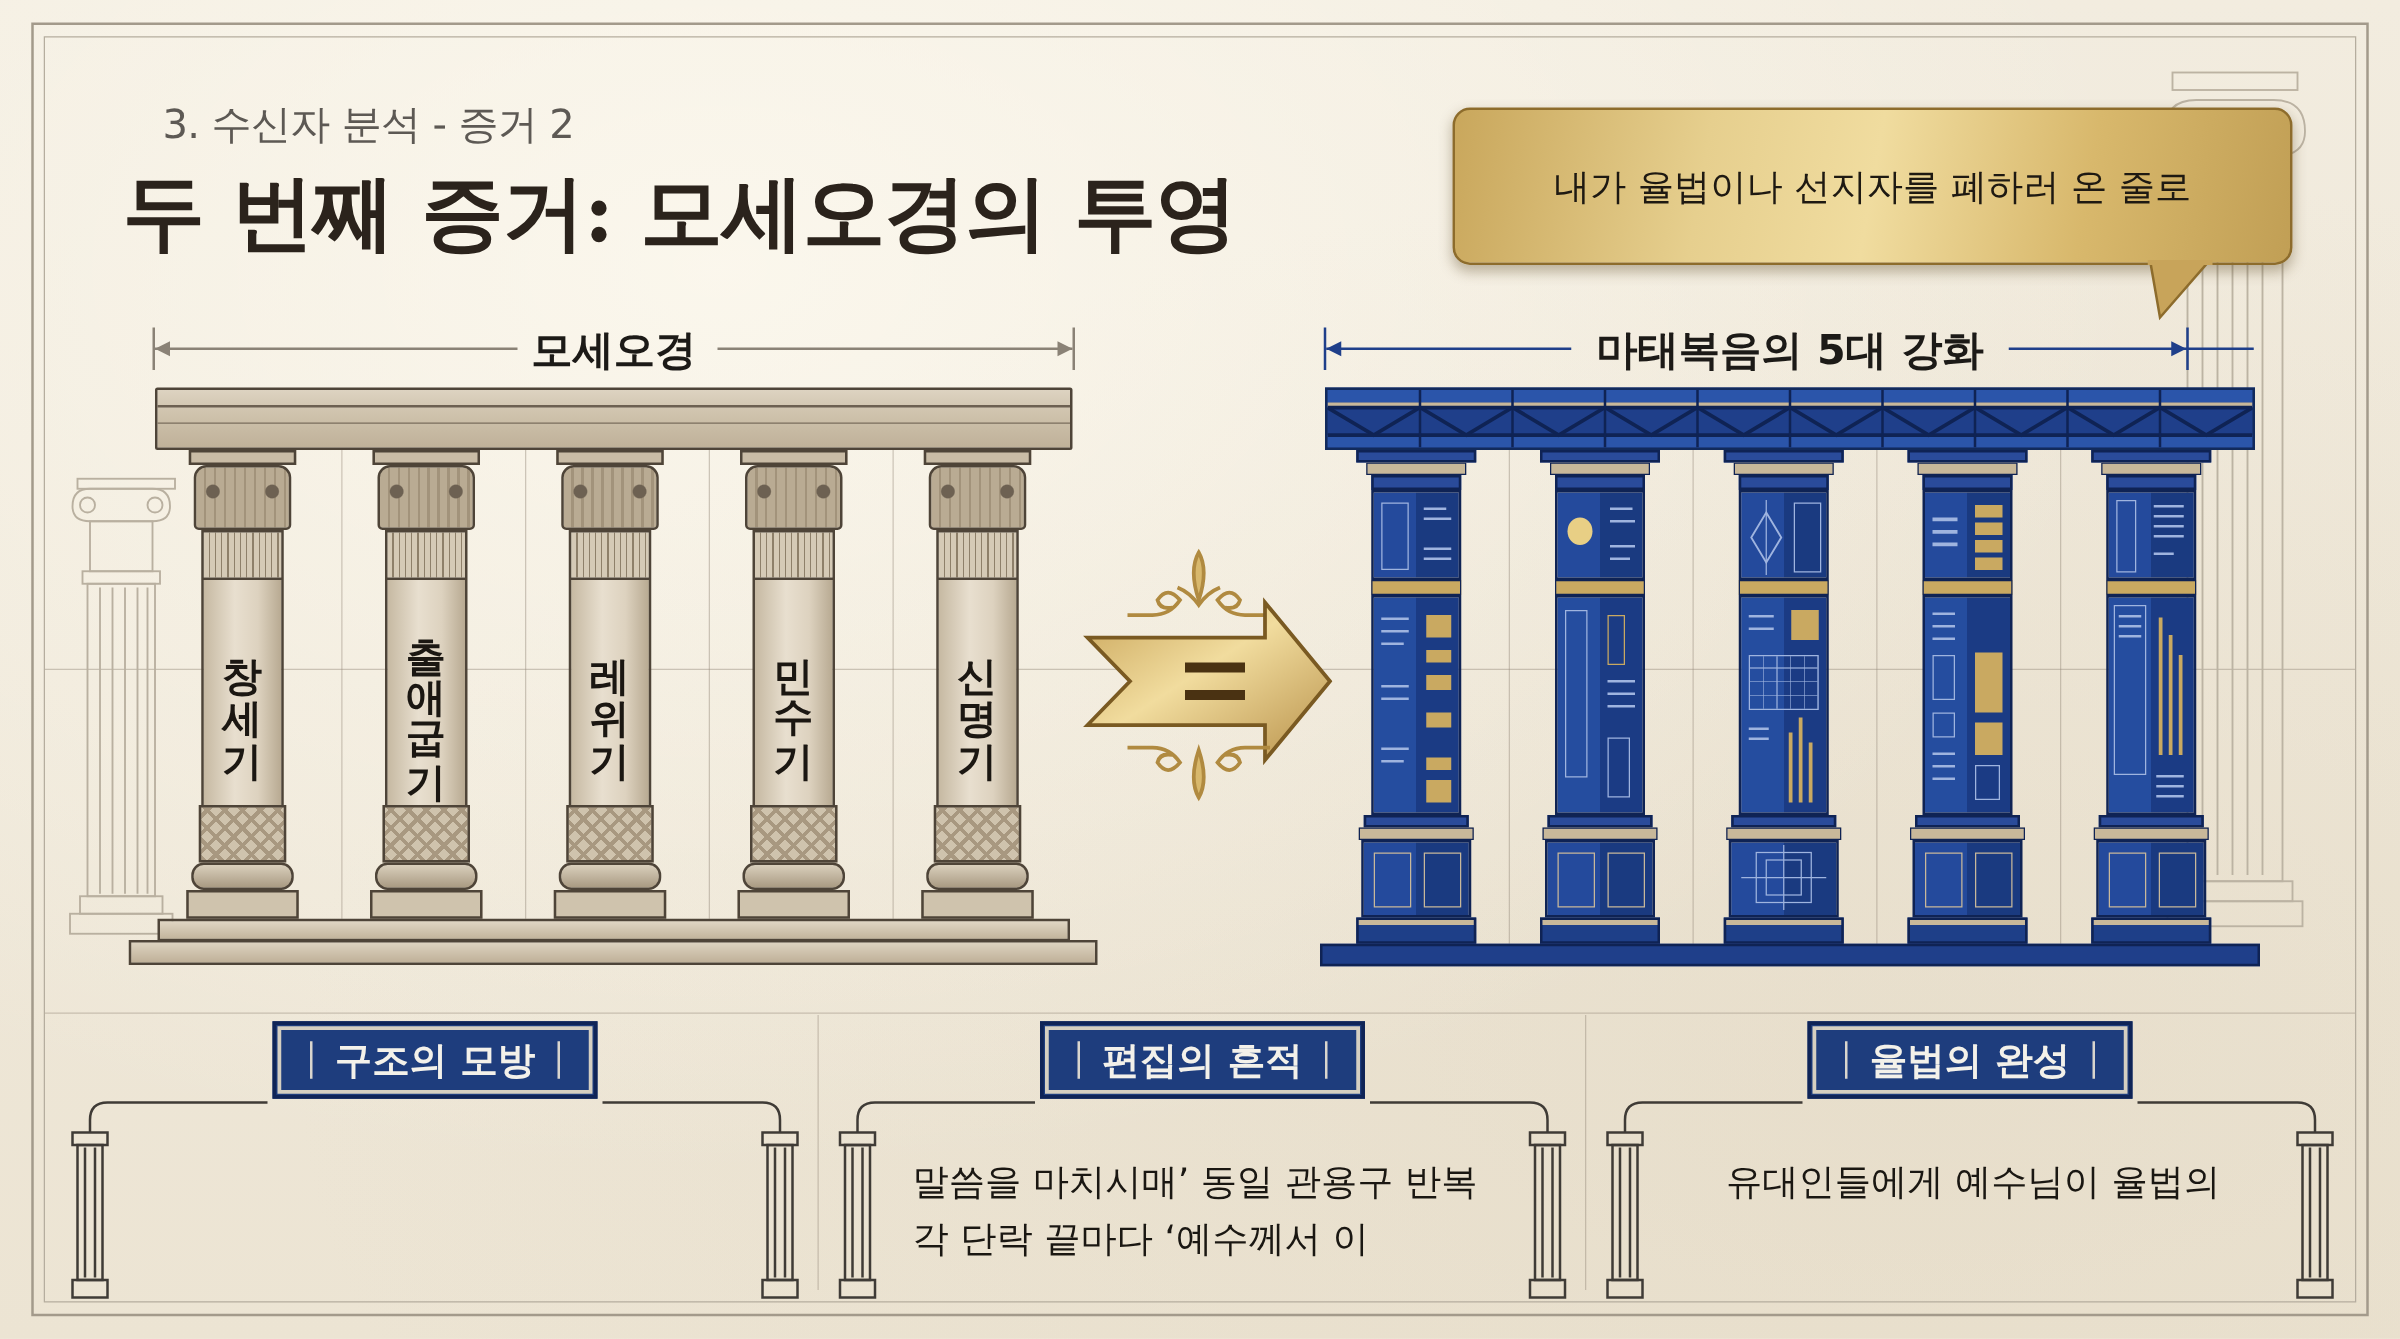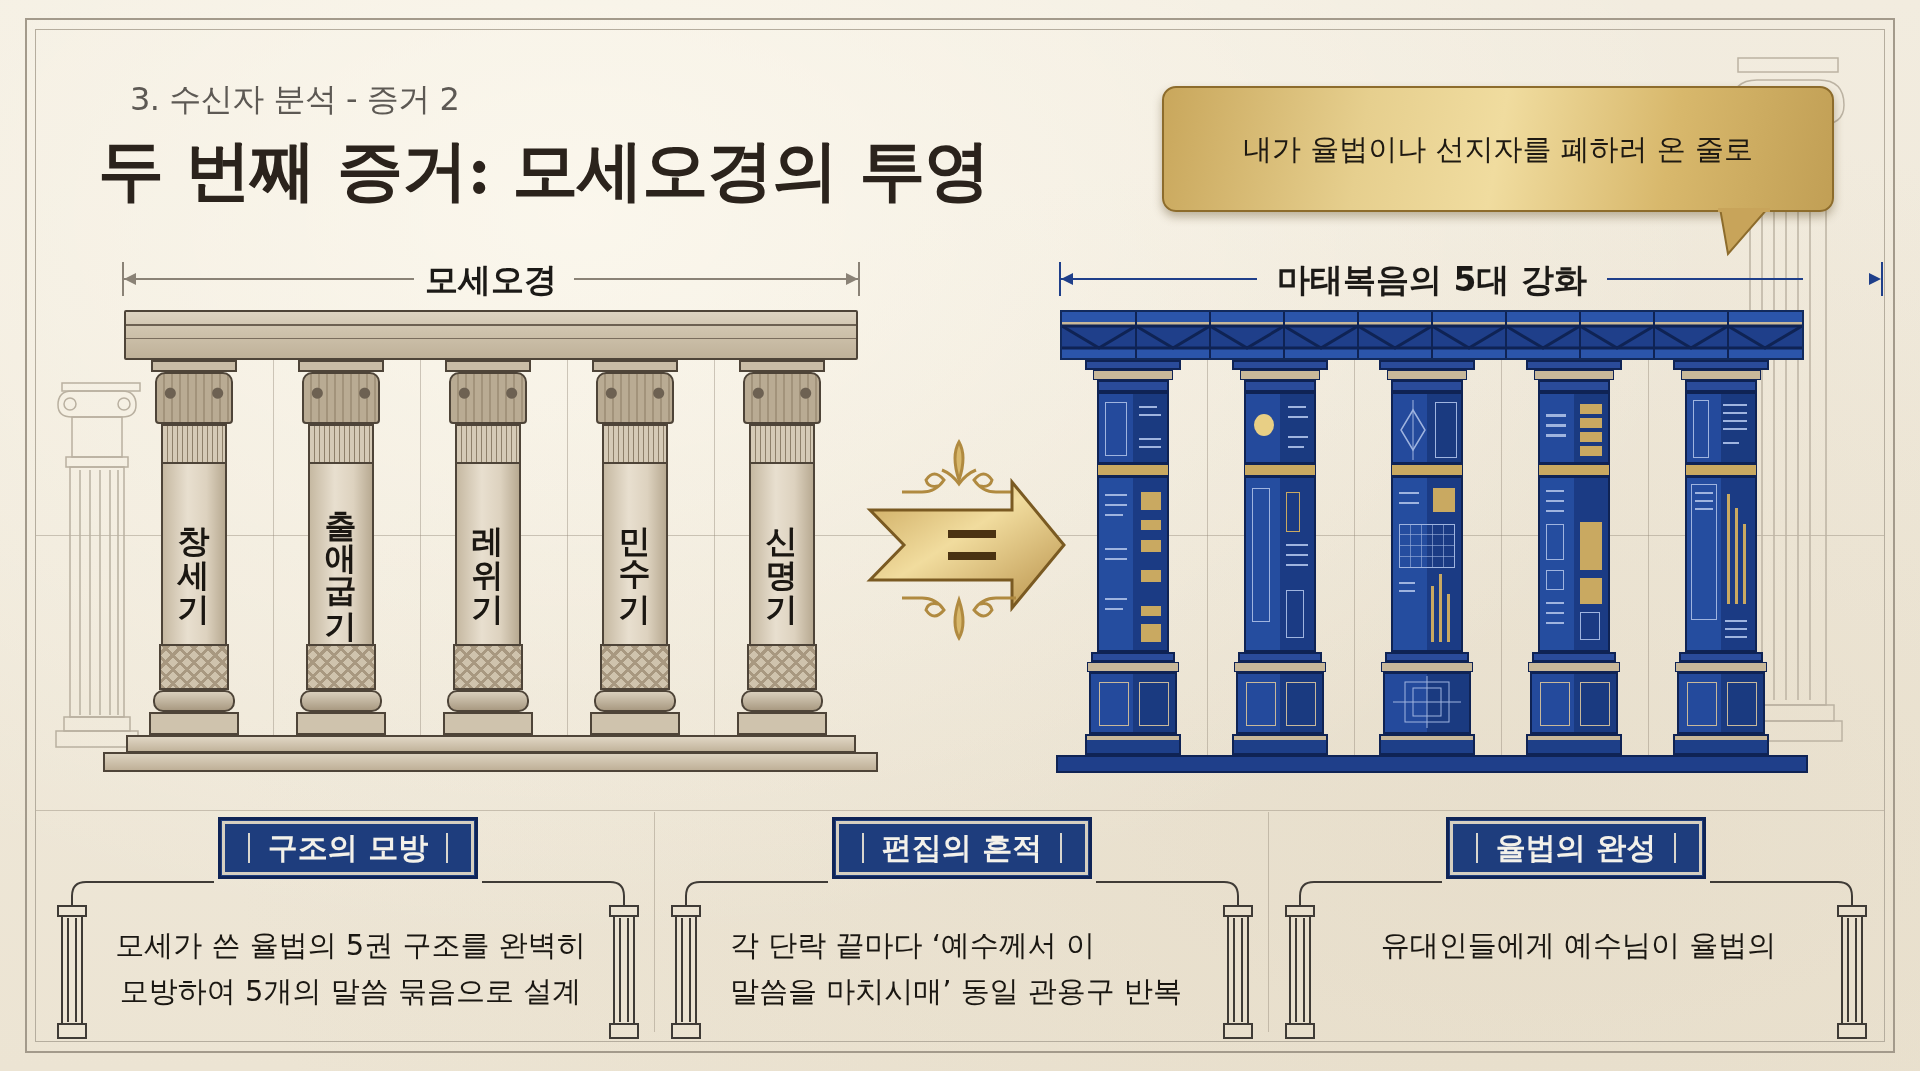--- a/index.html
+++ b/index.html
@@ -284,21 +284,21 @@
   <div class="dim-end" style="right:0; background:#8a8276;"></div>
   <svg style="position:absolute; left:0; top:13px;" width="16" height="16">
       <path d="M2 8 L14 2 L14 14 Z" fill="#8a8276"></path>
     </svg>
   <svg style="position:absolute; right:0; top:13px;" width="16" height="16">
       <path d="M14 8 L2 2 L2 14 Z" fill="#8a8276"></path>
     </svg>
   <div class="dim-label" style="left:369px;">모세오경</div>
 </div>
 
-<div class="dim" style="left:1059px; top:258px; width:824px;">
+<div class="dim" style="left:1059px; top:258px; width:692px;">
   <div class="dim-end" style="left:0; background:#1f3f8a;"></div>
   <div class="dim-line" style="left:2px; width:196px; background:#1f3f8a;"></div>
   <div class="dim-line" style="left:548px; width:196px; background:#1f3f8a;"></div>
   <div class="dim-end" style="right:0; background:#1f3f8a;"></div>
   <svg style="position:absolute; left:0; top:13px;" width="16" height="16">
       <path d="M2 8 L14 2 L14 14 Z" fill="#1f3f8a"></path>
     </svg>
   <svg style="position:absolute; right:0; top:13px;" width="16" height="16">
       <path d="M14 8 L2 2 L2 14 Z" fill="#1f3f8a"></path>
     </svg>
@@ -607,24 +607,20 @@
       <line x1="572" y1="46" x2="572" y2="150"></line>
         <line x1="580" y1="46" x2="580" y2="150"></line>
       <rect x="562" y="152" width="28" height="14"></rect>
     </g>
   </svg>
   <div class="card-header">
     <span class="bar"></span>
       <span>구조의 모방</span>
       <span class="bar"></span>
   </div>
-  <div class="card-body">
-    <div>모세가 쓴 율법의 5권 구조를 완벽히</div>
-    <div>모방하여 5개의 말씀 묶음으로 설계</div>
-  </div>
 </div>
 
 <div class="card" style="left:662px;">
   <svg class="mini-col" style="left:0; top:60px;" width="605" height="170">
     <g fill="none" stroke="#3f3b36" stroke-width="2">
       <path d="M24 34 v-10 q0 -14 14 -14 h128"></path>
       <path d="M434 10 h128 q14 0 14 14 v10"></path>
       <rect x="10" y="34" width="28" height="10"></rect>
         <rect x="14" y="44" width="20" height="108"></rect>
       <line x1="20" y1="46" x2="20" y2="150"></line>
@@ -636,22 +632,22 @@
         <line x1="580" y1="46" x2="580" y2="150"></line>
       <rect x="562" y="152" width="28" height="14"></rect>
     </g>
   </svg>
   <div class="card-header">
     <span class="bar"></span>
       <span>편집의 흔적</span>
       <span class="bar"></span>
   </div>
   <div class="card-body left">
+    <div>말씀을 마치시매’ 동일 관용구 반복</div>
     <div>각 단락 끝마다 ‘예수께서 이</div>
-    <div>말씀을 마치시매’ 동일 관용구 반복</div>
   </div>
 </div>
 
 <div class="card" style="left:1276px;">
   <svg class="mini-col" style="left:0; top:60px;" width="605" height="170">
     <g fill="none" stroke="#3f3b36" stroke-width="2">
       <path d="M24 34 v-10 q0 -14 14 -14 h128"></path>
       <path d="M434 10 h128 q14 0 14 14 v10"></path>
       <rect x="10" y="34" width="28" height="10"></rect>
         <rect x="14" y="44" width="20" height="108"></rect>

